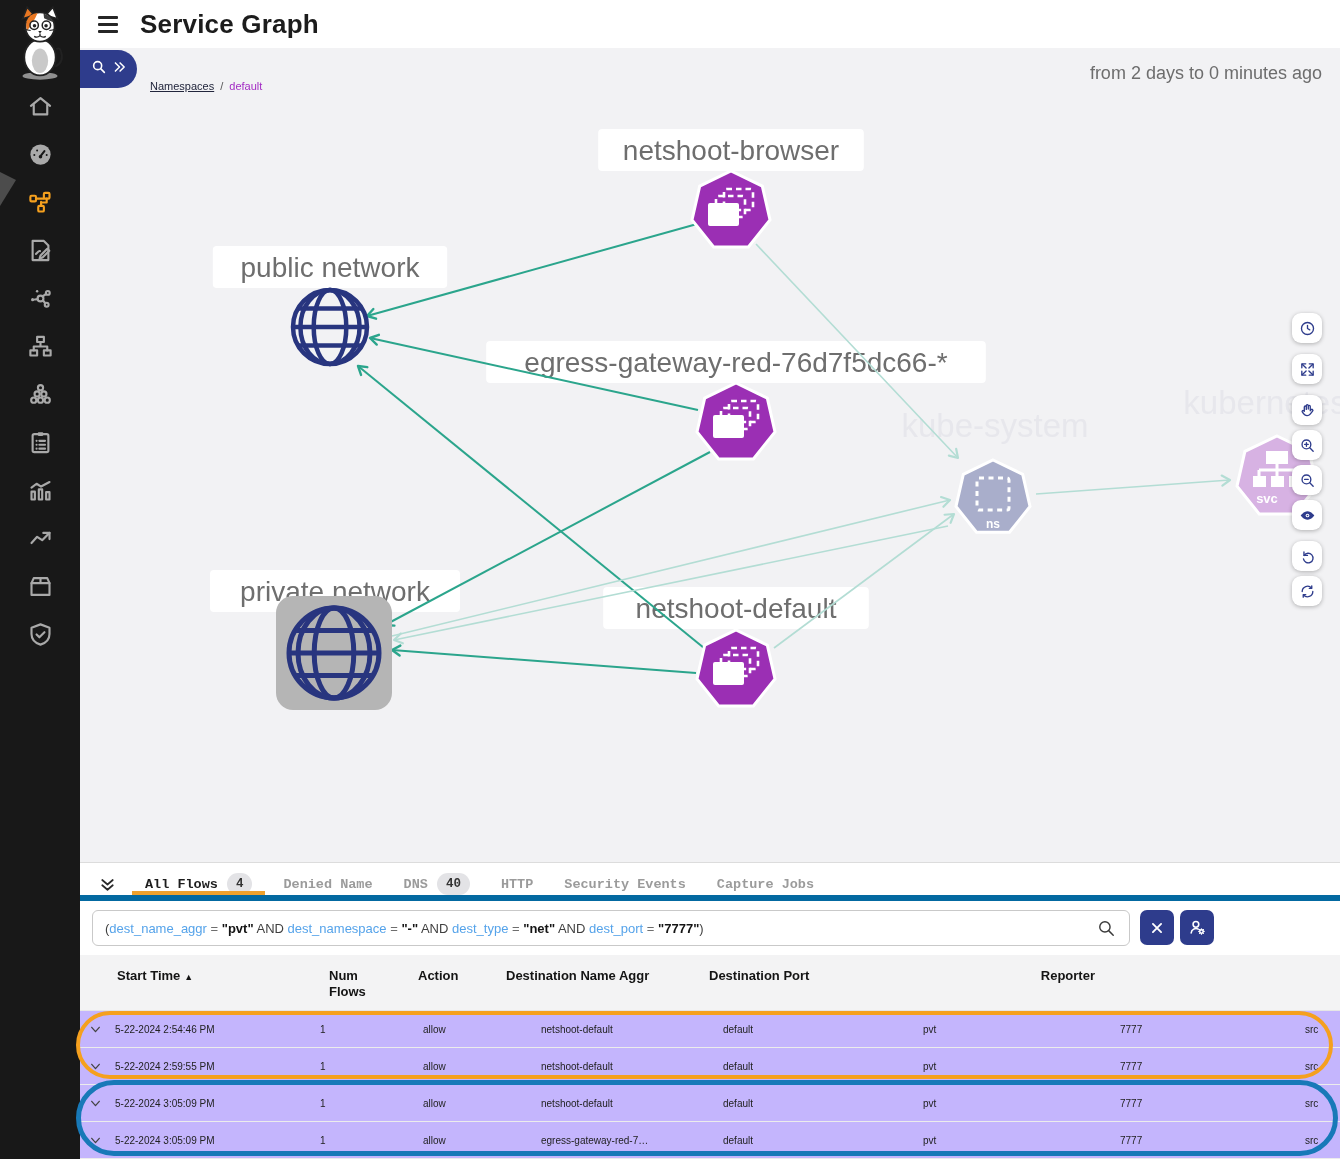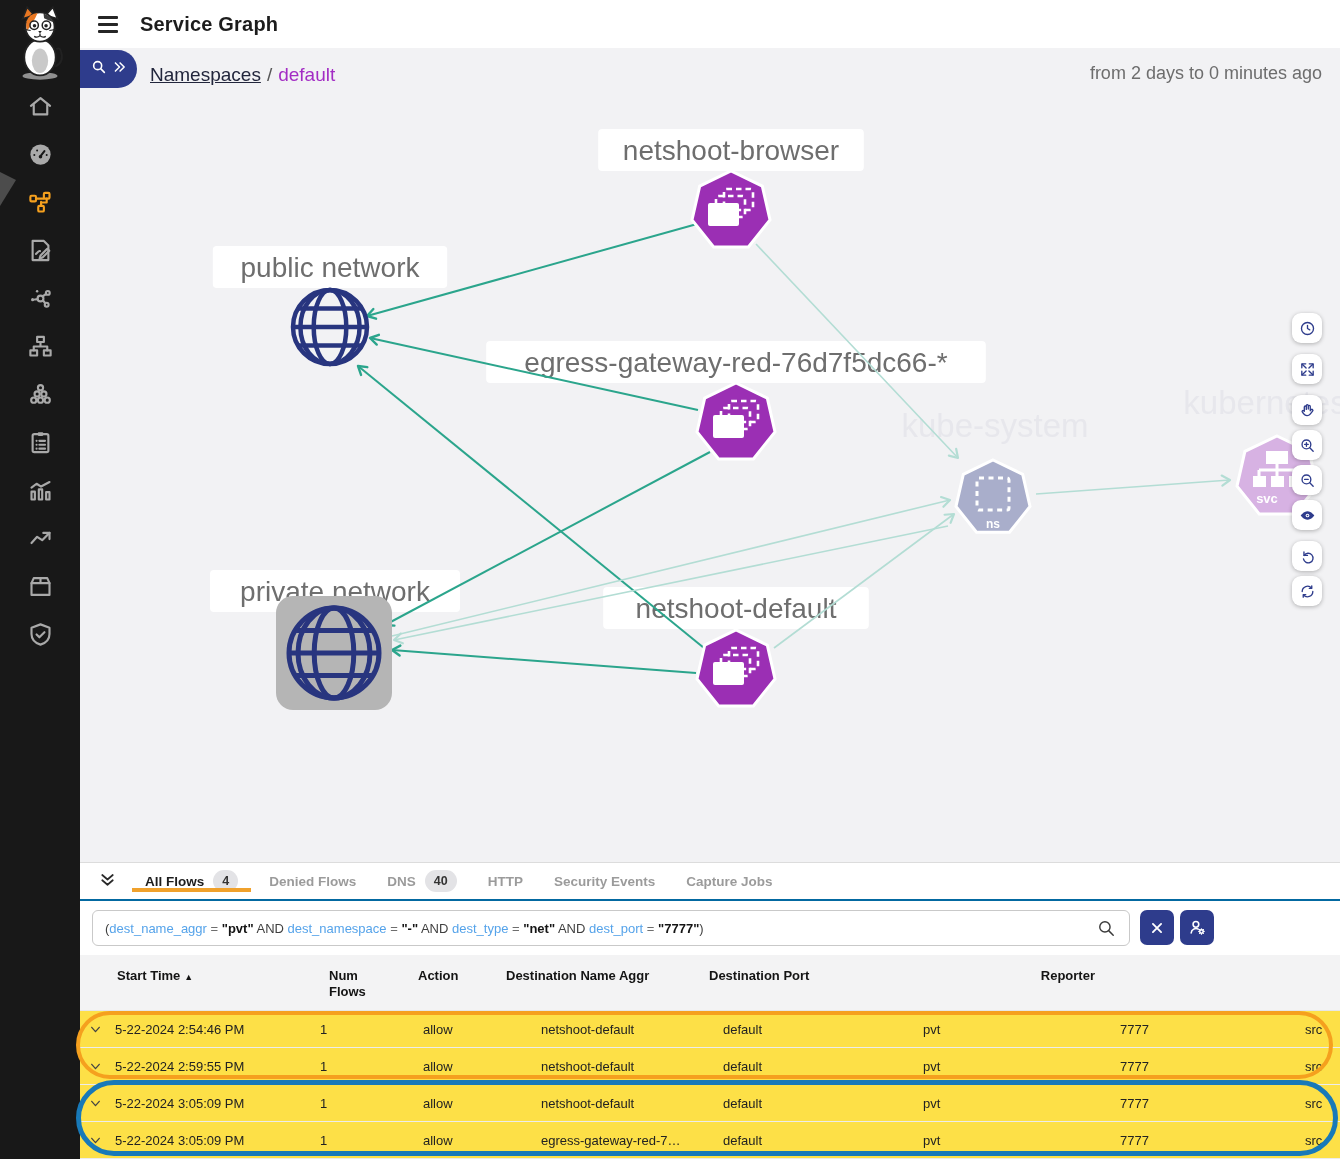--- a/index.html
+++ b/index.html
@@ -12,42 +12,42 @@
   .side-item { width:80px; height:48px; display:flex; align-items:center; justify-content:center; color:#a9a9a9; cursor:pointer; }
   .side-item svg { width:27px; height:27px; }
   .side-item.active { color:#F5A01E; }
   .side-notch { position:absolute; left:0; top:172px; width:0; height:0;
     border-top:8px solid transparent; border-bottom:26px solid transparent; border-left:16px solid #4c4c4c; }
 
   
   .header { position:absolute; left:80px; top:0; width:1260px; height:48px; background:#fff; display:flex; align-items:center; z-index:10; }
   .hamburger { margin-left:18px; cursor:pointer; display:flex; flex-direction:column; gap:4px; }
   .hamburger span { display:block; width:20px; height:3px; background:#262626; border-radius:1px; }
-  .page-title { margin-left:22px; font-size:20px; font-weight:bold; color:#1c1c1c; letter-spacing:.2px; }
+  .page-title { margin-left:22px; font-size:26px; font-weight:bold; color:#1c1c1c; letter-spacing:.2px; }
 
   
   .graph-area { position:absolute; left:80px; top:48px; width:1260px; height:814px; background:#f2f2f4; overflow:hidden; }
   #graph-svg { position:absolute; left:0; top:0; }
   .search-pill { position:absolute; left:0; top:2px; width:57px; height:38px; background:#2e3c8c;
     border-radius:0 19px 19px 0; display:flex; align-items:center; justify-content:center; gap:5px; color:#fff; cursor:pointer; z-index:4; }
-  .breadcrumb { position:absolute; left:70px; top:16px; font-size:19px; color:#5f5f5f; z-index:4; }
+  .breadcrumb { position:absolute; left:70px; top:32px; font-size:11px; color:#5f5f5f; z-index:4; }
   .breadcrumb a { color:#22263c; text-decoration:underline; cursor:pointer; font-weight:500; }
   .breadcrumb .sep { margin:0 6px; color:#555; }
   .breadcrumb .current { color:#A32CC4; font-weight:500; }
   .time-range { position:absolute; right:18px; top:15px; font-size:18px; color:#6d6d6d; z-index:4; }
 
   .graph-toolbar { position:absolute; right:18px; top:265px; display:flex; flex-direction:column; z-index:6; }
   .gt-btn { width:30px; height:30px; background:#fff; border:none; border-radius:9px; margin-bottom:5px;
     box-shadow:0 1px 4px rgba(0,0,0,.28); display:flex; align-items:center; justify-content:center; color:#2e3c8c; cursor:pointer; }
   .gt-btn svg { width:17px; height:17px; }
   .gt-btn.group-end { margin-bottom:11px; }
 
   
   .flows-panel { position:absolute; left:80px; top:862px; width:1260px; height:297px; background:#fff; border-top:1px solid #dcdcdc; }
-  .tabs-row { position:relative; height:38px; border-bottom:2px solid #0369a1; display:flex; align-items:center; }
+  .tabs-row { position:relative; height:38px; border-bottom:6px solid #0369a1; display:flex; align-items:flex-end;font-family:Liberation Mono, monospace; }
   .collapse-btn { width:22px; margin-left:16px; display:flex; align-items:center; justify-content:center; color:#2a2a2a; cursor:pointer; }
   .tabs { display:flex; margin-left:14px; }
   .tab { position:relative; display:flex; align-items:center; gap:9px; padding:0 13px; margin-right:5px;
     font-size:13.5px; font-weight:bold; color:#9b9b9b; cursor:pointer; }
   .tab.active { color:#1d1d1d; }
   .tab.active::after { content:""; position:absolute; left:0; right:0; bottom:0; height:4px; background:#F0A12C; }
   .badge { background:#e3e3e6; color:#333; border-radius:13px; padding:4px 9px; font-size:12.5px; font-weight:bold; }
 
   .filter-row { position:relative; height:54px; }
   .filter-input { position:absolute; left:12px; top:9px; width:1038px; height:36px; border:1px solid #c9c9c9;
@@ -63,21 +63,21 @@
   .sq-btn.cfg { left:1100px; }
 
   
   .grid { display:grid; grid-template-columns:30px 205px 90px 95px 200px 205px 200px 200px 1fr; }
   .thead { height:56px; background:#f3f3f4; border-bottom:1px solid #e6e6e6; font-size:13px; font-weight:bold; color:#141414; }
   .th { padding-top:13px; cursor:pointer; line-height:1.25; }
   .th .sort { font-size:9px; margin-left:4px; }
   .th.c1{ padding-left:7px; } .th.c2{ padding-left:14px; } .th.c2 span{ display:inline-block; width:46px; }
   .th.c3{ padding-left:13px; } .th.c4{ padding-left:8px; } .th.c5{ padding-left:6px; }
   .th.c6{ padding-left:6px; } .th.c7{ padding-left:9px; } .th.c8{ text-align:right; padding-right:10px; }
-  .row { height:37px; border-bottom:1px solid #ececec; font-size:13px; color:#222; align-items:center; cursor:pointer; background:#fde047; }
+  .row { height:37px; border-bottom:1px solid #ececec; font-size:10px; color:#222; align-items:center; cursor:pointer; background:#c4b5fd; }
   .cell.c1{ padding-left:5px; } .cell.c2{ padding-left:5px; } .cell.c3{ padding-left:18px; }
   .cell.c4{ padding-left:41px; } .cell.c5{ padding-left:23px; } .cell.c6{ padding-left:18px; }
   .cell.c7{ padding-left:15px; } .cell.c8{ text-align:right; padding-right:35px; }
   .chev { display:flex; align-items:center; justify-content:center; color:#444; }
 
   
   .annot { position:absolute; pointer-events:none; z-index:30; }
   .annot.orange { left:76px; top:1011px; width:1257px; height:68px; border:4px solid #F5A01E; border-radius:36px; }
   .annot.blue { left:76px; top:1080px; width:1262px; height:76px; border:5px solid #1879B8; border-radius:40px; }
 </style>
@@ -394,21 +394,21 @@
             <polyline points="5,4 12,10 19,4" fill="none" stroke="#2a2a2a" stroke-width="2.3" stroke-linecap="round" stroke-linejoin="round"></polyline>
             <polyline points="5,11 12,17 19,11" fill="none" stroke="#2a2a2a" stroke-width="2.3" stroke-linecap="round" stroke-linejoin="round"></polyline>
           </svg>
       </div>
       <div class="tabs" id="tabs">
           <div class="tab active">
             <span>All Flows</span>
             <span class="badge">4</span>
           </div>
           <div class="tab">
-            <span>Denied Flows</span>
+            <span>Denied Name</span>
           </div>
           <div class="tab">
             <span>DNS</span>
             <span class="badge">40</span>
           </div>
           <div class="tab">
             <span>HTTP</span>
           </div>
           <div class="tab">
             <span>Security Events</span>

